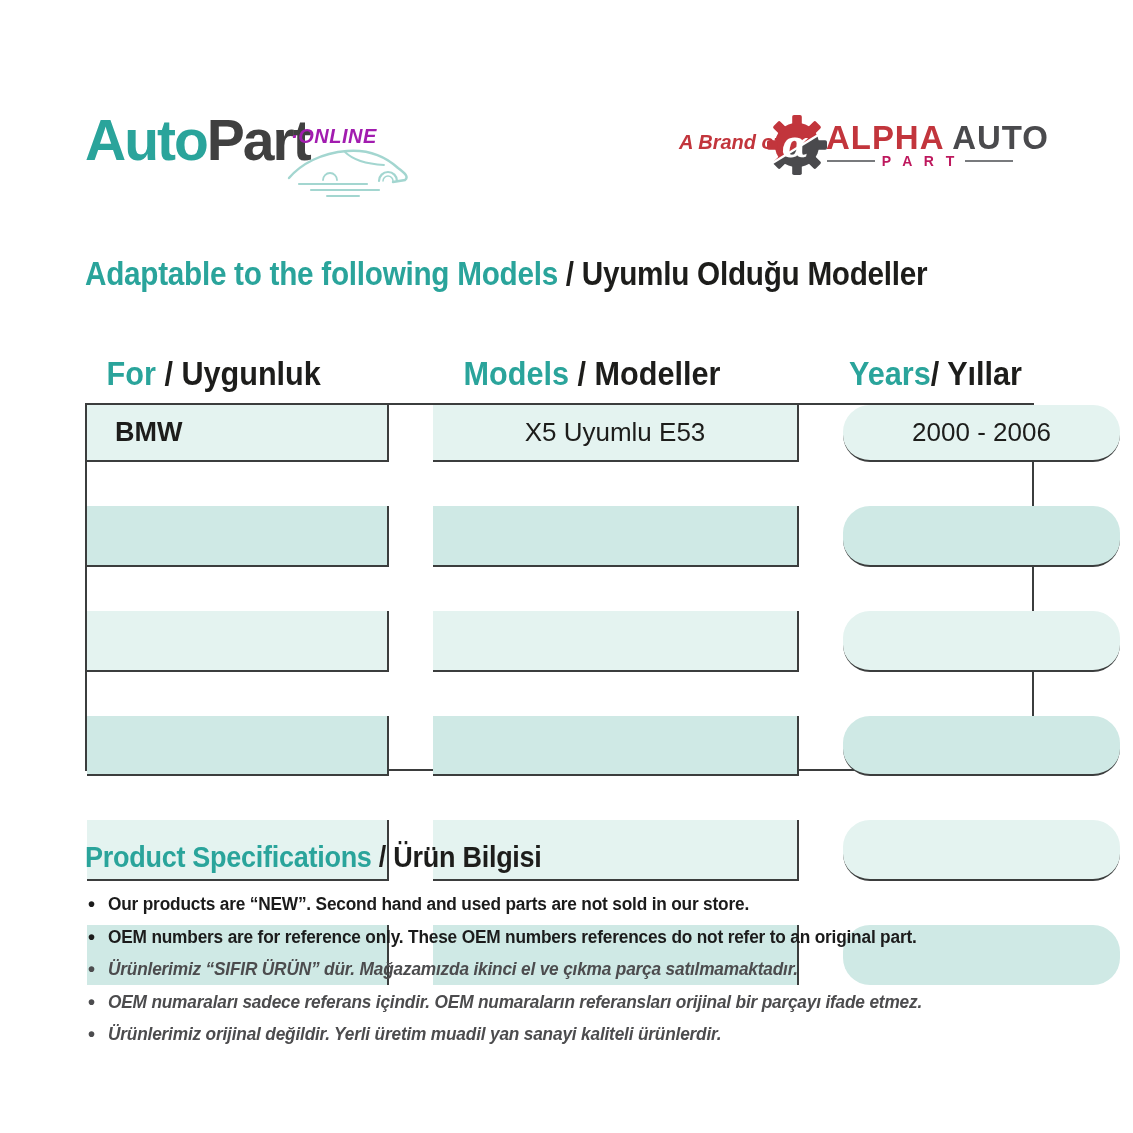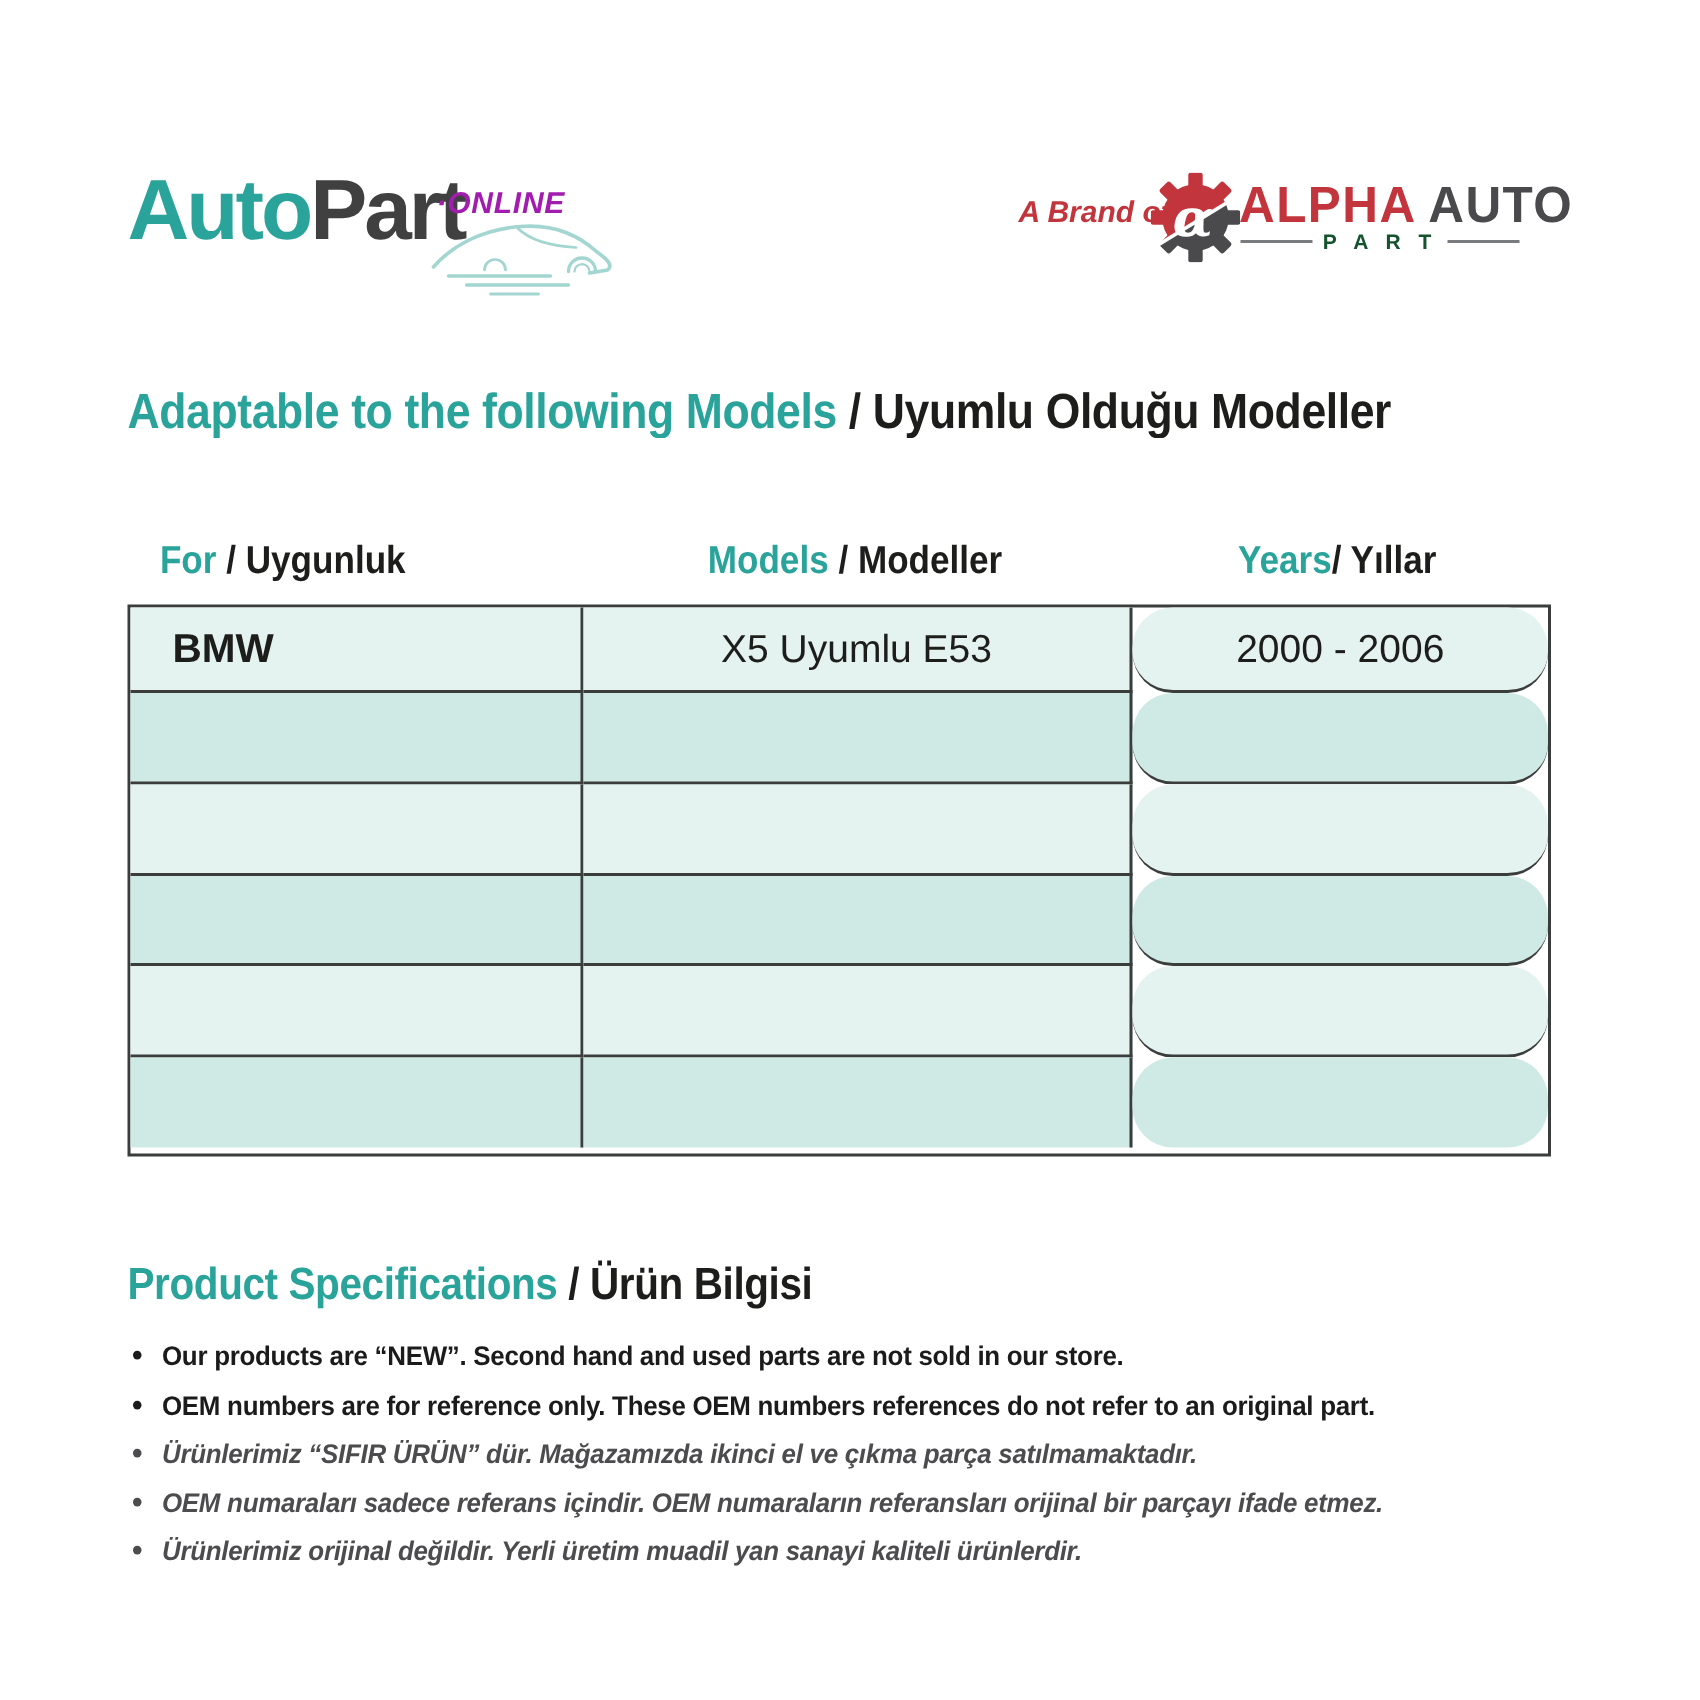--- a/index.html
+++ b/index.html
@@ -23,44 +23,45 @@
     position:absolute;left:679px;top:131px;
     color:#c2353c;font-size:20px;font-weight:bold;font-style:italic;
   }
   .gear{position:absolute;left:767px;top:108px;}
   .brand-name{position:absolute;left:826px;top:118px;font-size:34px;font-weight:bold;
     letter-spacing:1px;white-space:nowrap;transform:scaleX(0.97);transform-origin:left;}
   .brand-alpha{color:#c2353c;}
   .brand-auto{color:#4a4a4d;}
   .part-row{position:absolute;left:827px;top:153px;width:186px;display:flex;align-items:center;gap:7px;}
   .part-row .rule{flex:1;height:2px;background:#787a7d;}
-  .part-text{color:#14532d;font-size:14px;font-weight:bold;letter-spacing:4px;}
+  .part-text{color:#be185d;font-size:14px;font-weight:bold;letter-spacing:4px;}
   
   .heading{
     position:absolute;left:85px;font-size:33px;font-weight:bold;white-space:nowrap;
     transform:scaleX(0.9);transform-origin:left;letter-spacing:-0.3px;
   }
   .heading-adaptable{top:255px;}
   .heading-specs{top:840px;font-size:30px;}
   .hl-primary{color:#2aa49b;}
   .hl-secondary{color:#1d1d1b;}
   
   .tbl-head{
     position:absolute;left:85px;top:352px;width:945px;height:42px;
     display:grid;grid-template-columns:302px 366px 277px;align-items:center;
-    font-size:26px;font-weight:bold;white-space:nowrap;
+    font-size:34px;font-weight:bold;white-space:nowrap;gap:22px;
   }
   .tbl-head .h{transform:scaleX(0.9);}
   .tbl-head .h1{padding-left:24px;transform-origin:left;}
   .tbl-head .h2,.tbl-head .h3{text-align:center;transform-origin:center;}
   .tbl{
     position:absolute;left:85px;top:403px;width:949px;height:368px;
     border:2px solid #3b3d3d;box-sizing:border-box;
     display:grid;grid-template-columns:302px 366px 277px;
     grid-template-rows:57px 61px 61px 60px 61px 60px;
+    gap:44px;
   }
   .cell{
     border-right:2px solid #3b3d3d;border-bottom:2px solid #3b3d3d;
     display:flex;align-items:center;justify-content:center;
     font-size:26px;color:#1d1d1b;box-sizing:border-box;
   }
   .cell.last-col{border-right:none;border-radius:27px;}
   .cell.last-row{border-bottom:none;}
   .row-light{background:#e4f3f0;}
   .row-dark{background:#cfe9e5;}

